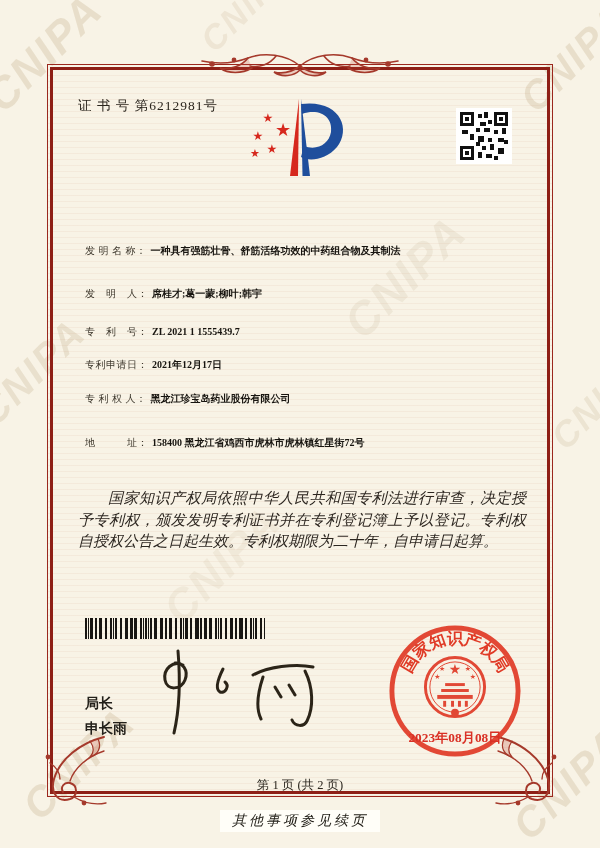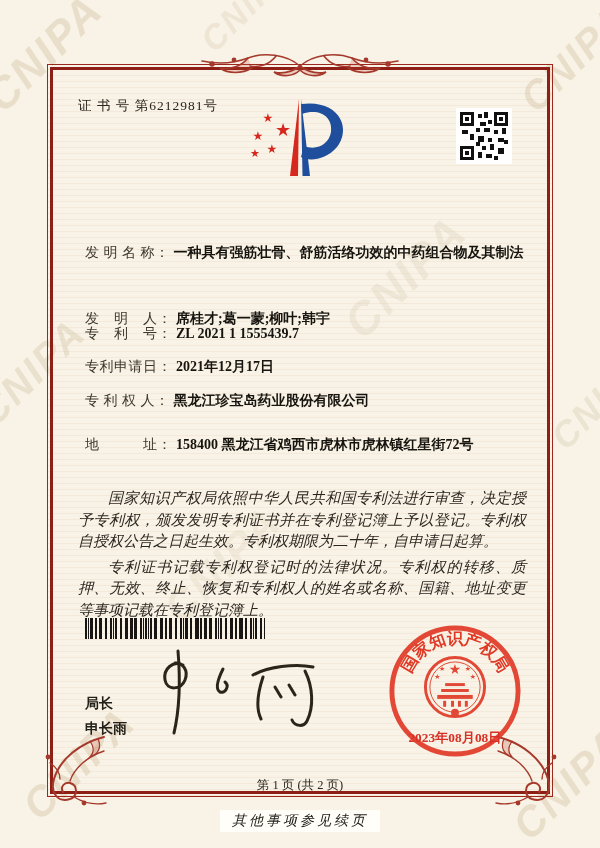--- a/index.html
+++ b/index.html
@@ -41,24 +41,24 @@
   
   .cert-no{position:absolute; left:78px; top:97px; font-size:13.5px; letter-spacing:1px; z-index:2;}
   .logo{position:absolute; left:238px; top:94px; z-index:2;}
   .qr{position:absolute; left:456px; top:108px; width:52px; height:52px; background:#fff; padding:2px; z-index:2;}
   .title{
     position:absolute; left:0; right:0; top:179px; text-align:center;
     font-size:30px; font-weight:700; letter-spacing:13px; text-indent:13px;
     color:#141210; z-index:2;
   }
   
-  .field-row{position:absolute; left:85px; right:55px; font-size:14px; white-space:nowrap; z-index:2;}
+  .field-row{position:absolute; left:85px; right:55px; font-size:10px; white-space:nowrap; z-index:2;}
   .flabel{color:#3d372c; letter-spacing:0.5px;}
   .fvalue{color:#17140f; font-weight:700; margin-left:4px;}
-  .fr0{top:244px;} .fr1{top:287px;margin-top:23px;} .fr2{top:325px;} .fr3{top:358px;}
+  .fr0{top:244px;} .fr1{top:287px;} .fr2{top:325px;} .fr3{top:358px;}
   .fr4{top:392px;} .fr5{top:429px;margin-top:7px;} .fr6{top:462px;}
   .pair2{margin-left:58px;}
   
   .body-text{
     position:absolute; left:78px; top:488px; width:448px; z-index:2;
     font-size:15px; line-height:1.44; text-align:justify; font-style:italic;
     color:#2c2620;
   }
   .body-text p{margin:0 0 4px 0; text-indent:2em;}
   
@@ -217,21 +217,20 @@
   </div>
   <div class="field-row fr4">
     <span class="flabel">专 利 权 人：</span><span class="fvalue">黑龙江珍宝岛药业股份有限公司</span>
   </div>
   <div class="field-row fr5">
     <span class="flabel">地　　　址：</span><span class="fvalue">158400 黑龙江省鸡西市虎林市虎林镇红星街72号</span>
   </div>
 
   <div class="body-text">
     <p>国家知识产权局依照中华人民共和国专利法进行审查，决定授予专利权，颁发发明专利证书并在专利登记簿上予以登记。专利权自授权公告之日起生效。专利权期限为二十年，自申请日起算。</p>
-    <p>专利证书记载专利权登记时的法律状况。专利权的转移、质押、无效、终止、恢复和专利权人的姓名或名称、国籍、地址变更等事项记载在专利登记簿上。</p>
   </div>
 
   <div class="barcode"></div>
 
   <div class="sig-titles">
     <div>局长</div>
     <div>申长雨</div>
   </div>
 
   <svg class="signature" width="200" height="95" viewBox="0 0 200 95">

